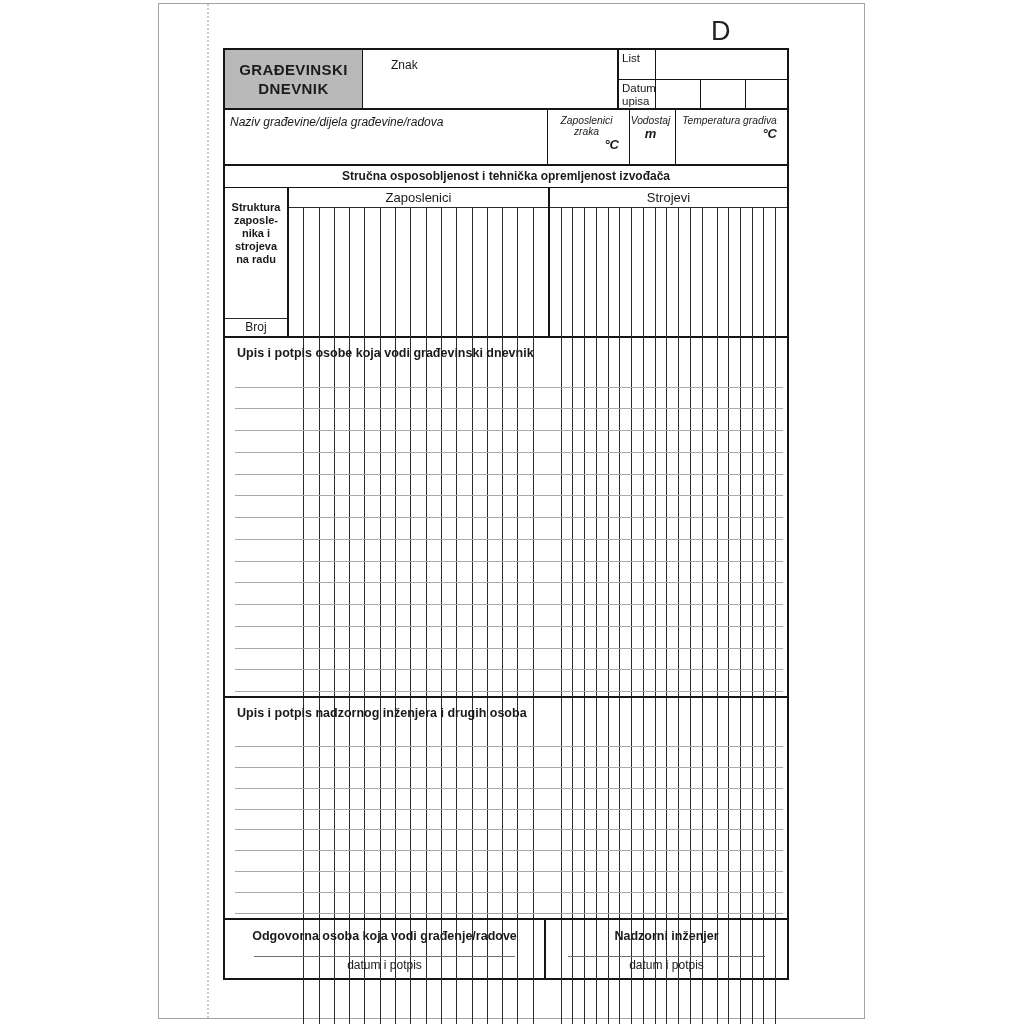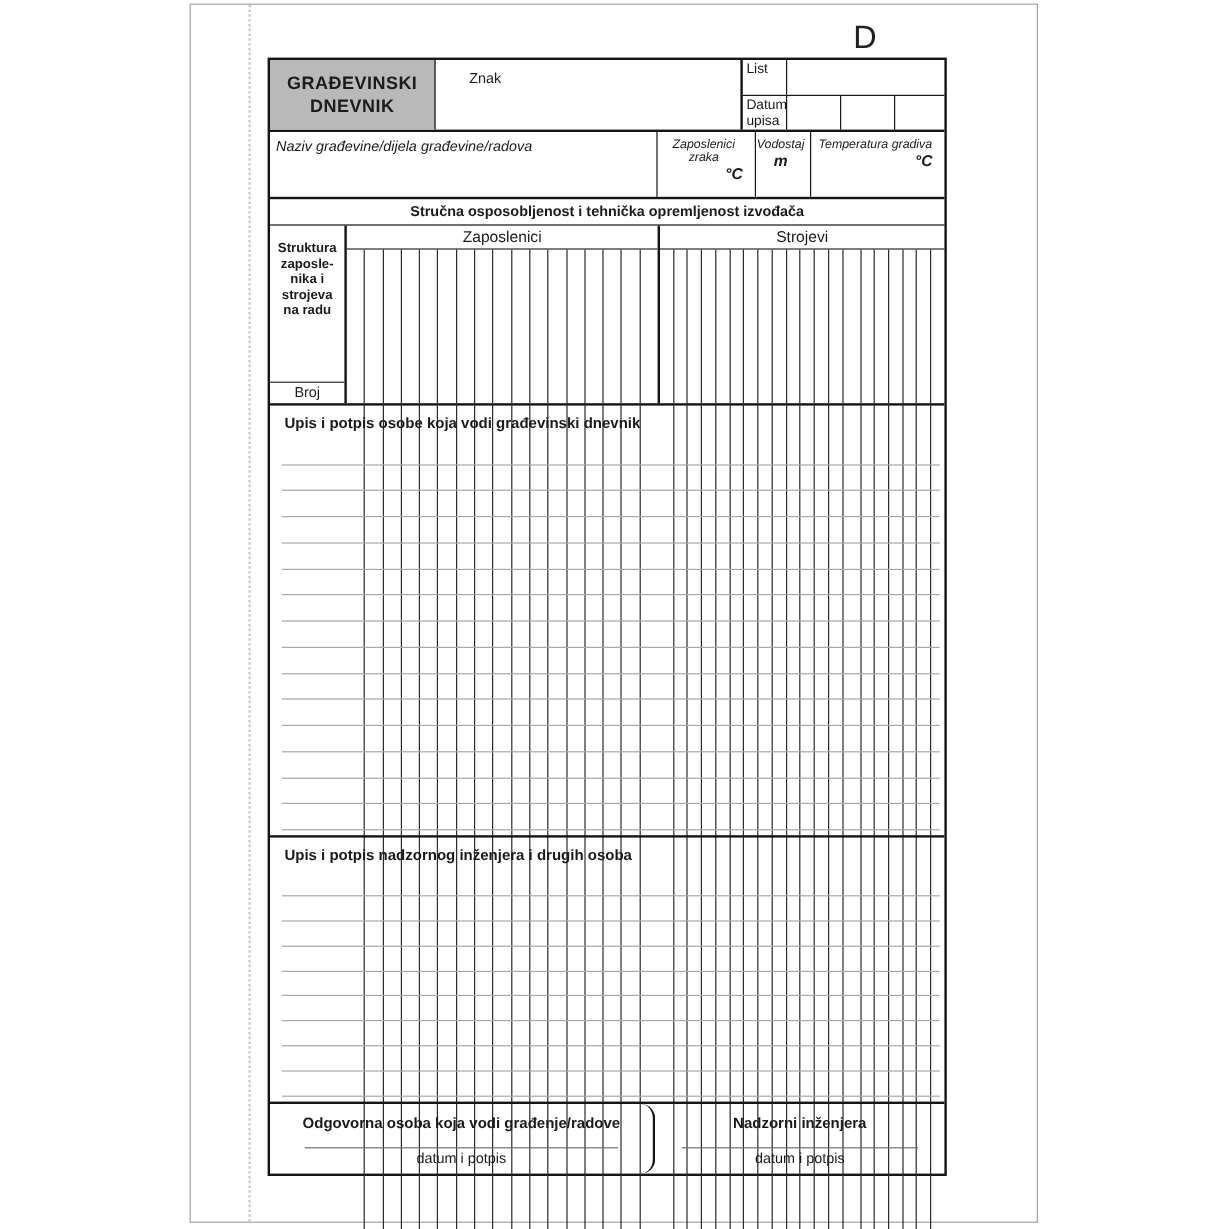--- a/index.html
+++ b/index.html
@@ -74,21 +74,21 @@
   
   .entry { display:flex; flex-direction:column; }
   .entry.one { height:360px; }
   .entry.two { height:222px; }
   .entry-title { height:22px; padding:8px 0 0 12px; font-weight:bold; font-size:12.5px; }
   .lines { flex:1; display:flex; flex-direction:column; padding:6px 0 4px 0; }
   .rule { flex:1; border-bottom:1px solid #a8a8a8; margin:0 4px 0 10px; }
 
   
   .row-foot { flex:1; display:flex; }
-  .foot-cell { display:flex; flex-direction:column; align-items:center;border-radius:12px; }
+  .foot-cell { display:flex; flex-direction:column; align-items:center; }
   .foot-cell.left { width:321px; border-right:2px solid #151515; }
   .foot-cell.right { flex:1; }
   .foot-title { font-weight:bold; font-size:12.5px; margin-top:9px; }
   .sig-line { width:82%; border-top:1px solid #6f6f6f; margin-top:13px; }
   .sig-label { font-size:12px; margin-top:1px; }
 </style>
 </head>
 <body>
 
 <div class="sheet">
@@ -379,20 +379,20 @@
         </div>
     </div>
 
     <div class="row-foot">
       <div class="foot-cell left">
         <div class="foot-title">Odgovorna osoba koja vodi građenje/radove</div>
         <div class="sig-line"></div>
         <div class="sig-label">datum i potpis</div>
       </div>
       <div class="foot-cell right">
-        <div class="foot-title">Nadzorni inženjera</div>
+        <div class="foot-title">Nadzorni inženjer</div>
         <div class="sig-line"></div>
         <div class="sig-label">datum i potpis</div>
       </div>
     </div>
 
   </div>
 </div>
 
 </body></html>

